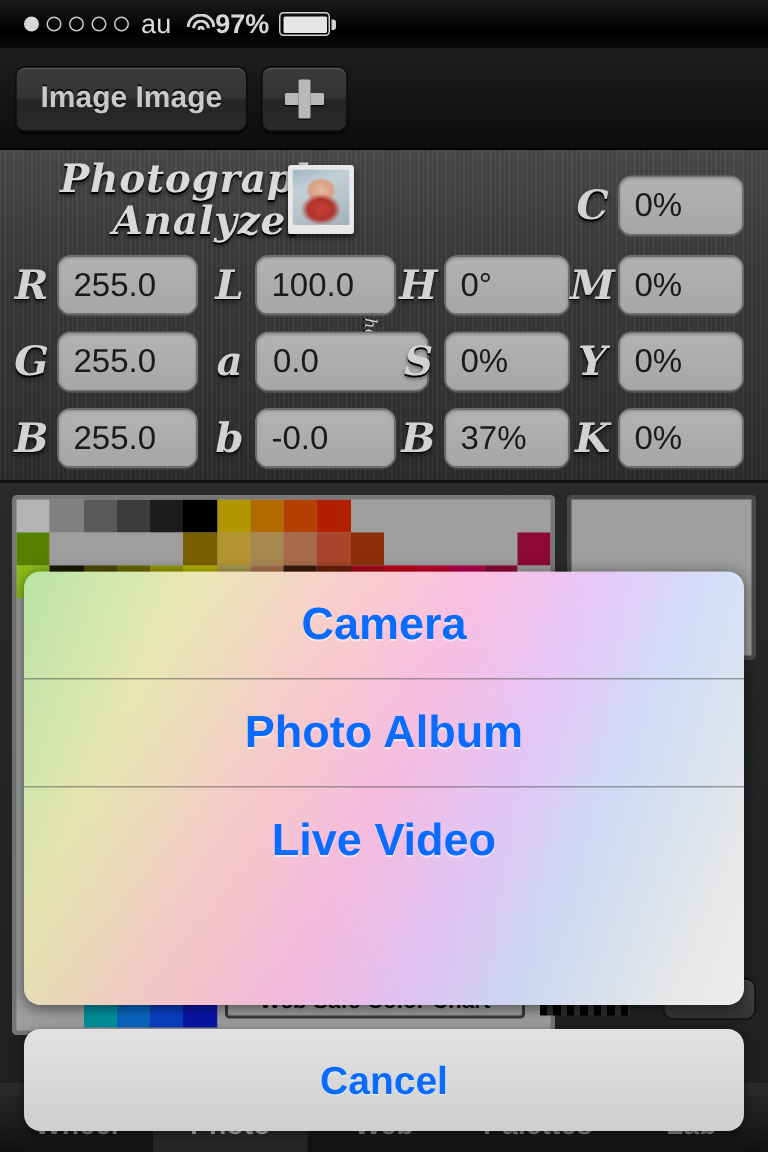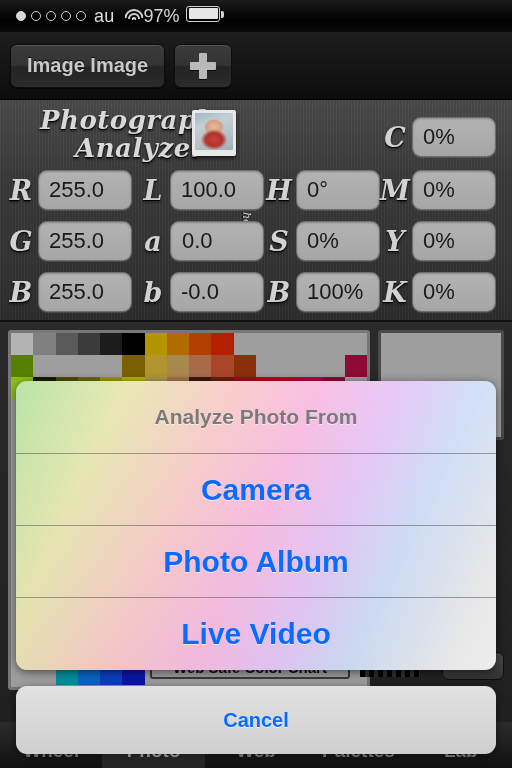--- a/index.html
+++ b/index.html
@@ -21,21 +21,21 @@
   .dots{display:flex;align-items:center;gap:5px;}
   .dot{width:10px;height:10px;border-radius:50%;border:1.6px solid #cfcfcf;}
   .dot.on{background:#d8d8d8;border-color:#d8d8d8;}
   .carrier{font-size:18px;letter-spacing:.2px;color:#dcdcdc;padding-left:2px;}
   .wifi{position:relative;width:19px;height:14px;margin-left:4px;}
   .wifi i{position:absolute;left:50%;transform:translateX(-50%);border:2px solid #d4d4d4;border-bottom:none;border-radius:50% 50% 0 0 / 100% 100% 0 0;}
   .wifi i:nth-child(1){width:19px;height:9px;top:0;}
   .wifi i:nth-child(2){width:12px;height:6px;top:4px;}
   .wifi i:nth-child(3){width:5px;height:3px;top:8px;}
   .sb-mid{flex:1;text-align:center;font-size:18px;font-weight:bold;color:#e9e9e9;}
-  .sb-right{display:flex;align-items:flex-start;gap:7px;padding-right:12px;}
+  .sb-right{display:flex;align-items:center;gap:7px;padding-right:12px;font-weight:bold;}
   .batt{position:relative;width:34px;height:16px;border:1.8px solid #d2d2d2;border-radius:3px;}
   .batt::after{content:"";position:absolute;right:-5px;top:4px;width:3px;height:7px;background:#d2d2d2;border-radius:0 2px 2px 0;}
   .batt .fill{position:absolute;left:1.5px;top:1.5px;bottom:1.5px;width:92%;background:#e6e6e6;border-radius:1px;}
 
   
   .toolbar{
     position:absolute;left:0;top:32px;width:512px;height:68px;
     background:linear-gradient(#1e1e1e,#0c0c0c);
     border-bottom:1px solid #000;
     display:flex;align-items:center;gap:9px;padding:0 10px;
@@ -171,21 +171,21 @@
   .sheet-title{color:#7b7b7b;font-size:21px;font-weight:bold;height:73px;
                text-shadow:0 1px 0 rgba(255,255,255,.6);}
   .sheet-opt{color:#0a6cff;font-size:30px;font-weight:bold;
              text-shadow:0 1px 0 rgba(255,255,255,.55);}
   .cancel{
     position:absolute;left:16px;top:686px;width:480px;height:68px;
     border-radius:11px;
     background:linear-gradient(#e2e2e2,#cfcfcf);
     box-shadow:0 2px 8px rgba(0,0,0,.5);
     display:flex;align-items:center;justify-content:center;
-    color:#0a6cff;font-size:20px;font-weight:bold;
+    color:#0a6cff;font-size:26px;font-weight:bold;
     text-shadow:0 1px 0 rgba(255,255,255,.6);
   }
 </style>
 </head>
 <body>
 
 <div class="statusbar">
   <div class="sb-left">
     <span class="dots">
       <i class="dot on"></i>
@@ -252,42 +252,42 @@
     <div class="flab">M</div>
     <div class="fbox" style="width:84px;">0%</div>
   </div>
 
   <div class="field" style="left:4px; top:121px;">
     <div class="flab">G</div>
     <div class="fbox" style="width:94px;">255.0</div>
   </div>
   <div class="field" style="left:136px; top:121px;">
     <div class="flab">a</div>
-    <div class="fbox" style="width:94px;padding-left:11px;">0.0</div>
+    <div class="fbox" style="width:116px;padding-left:11px;">0.0</div>
   </div>
   <div class="field" style="left:262px; top:121px;">
     <div class="flab">S</div>
     <div class="fbox" style="width:84px;">0%</div>
   </div>
   <div class="field" style="left:378px; top:121px;">
     <div class="flab">Y</div>
     <div class="fbox" style="width:84px;">0%</div>
   </div>
 
   <div class="field" style="left:4px; top:172px;">
     <div class="flab">B</div>
     <div class="fbox" style="width:94px;">255.0</div>
   </div>
   <div class="field" style="left:136px; top:172px;">
     <div class="flab">b</div>
     <div class="fbox" style="width:94px;">-0.0</div>
   </div>
   <div class="field" style="left:262px; top:172px;">
     <div class="flab">B</div>
-    <div class="fbox" style="width:84px;">100%</div>
+    <div class="fbox" style="width:84px;">37%</div>
   </div>
   <div class="field" style="left:378px; top:172px;">
     <div class="flab">K</div>
     <div class="fbox" style="width:84px;">0%</div>
   </div>
 </div>
 
 <div class="content">
   <div class="chartbox" id="chartbox">
       <div class="swrow">
@@ -587,21 +587,20 @@
 
 <div class="tabbar" id="tabbar">
     <div class="tab">Wheel</div>
     <div class="tab sel">Photo</div>
     <div class="tab">Web</div>
     <div class="tab">Palettes</div>
     <div class="tab">Lab</div>
   </div>
 
 <div class="sheet">
-  <div class="sheet-row sheet-title">Analyze Photo From</div>
   <div class="sheet-row">
     <span class="sheet-opt">Camera</span>
   </div>
   <div class="sheet-row">
     <span class="sheet-opt">Photo Album</span>
   </div>
   <div class="sheet-row">
     <span class="sheet-opt">Live Video</span>
   </div>
 </div>

